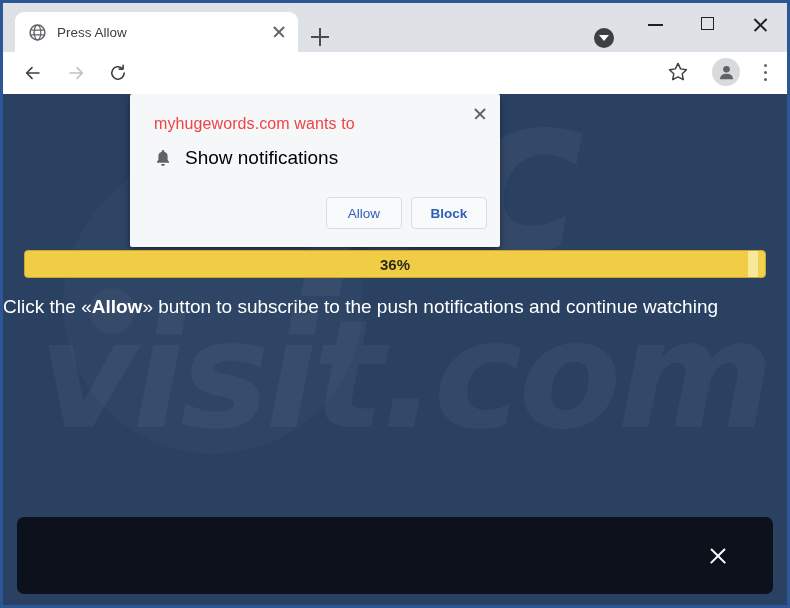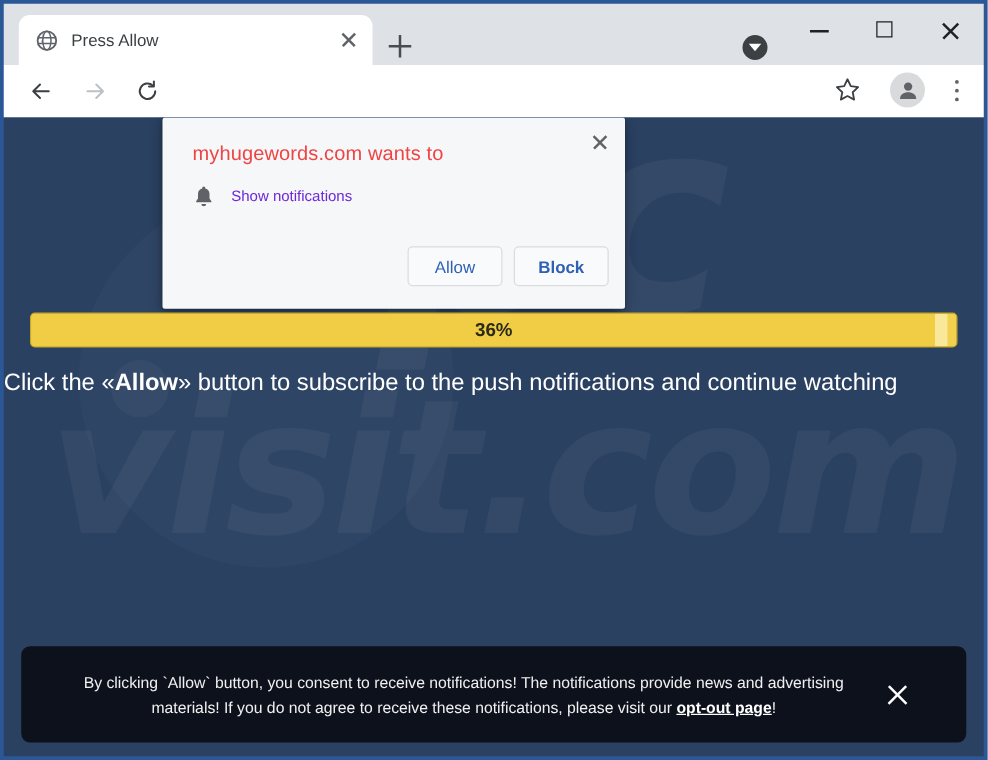--- a/index.html
+++ b/index.html
@@ -345,22 +345,22 @@
     display: flex;
     align-items: center;
   }
   .bell-icon {
     width: 18px;
     height: 20px;
     margin-right: 13px;
     flex: 0 0 auto;
   }
   .bubble-row-label {
-    font-size: 12px;
-    color: #6d28d9;
+    font-size: 19px;
+    color: #000000;
     text-align: center;
   }
   .bubble-actions {
     position: absolute;
     right: 13px;
     bottom: 18px;
     display: flex;
     gap: 9px;
   }
   .bubble-btn {
@@ -589,20 +589,17 @@
       <div class="progress-fill" id="progress-fill" style="width: 99%;"></div>
       <div class="progress-tail" id="progress-tail" style="left: calc(99% - 10px);"></div>
       <div class="progress-label">36%</div>
     </div>
 
     <div class="instruction">
       <span>Click the «</span><b>Allow</b><span>» button to subscribe to the push notifications and continue watching</span>
     </div>
 
     <div class="consent-banner">
-      <div class="consent-text">
-        <span>By clicking `Allow` button, you consent to receive notifications! The notifications provide news and advertising materials! If you do not agree to receive these notifications, please visit our </span><span class="consent-link">opt-out page</span><span>!</span>
-      </div>
       <div class="consent-close"></div>
     </div>
 
   </div>
 </div>
 
 </body></html>

